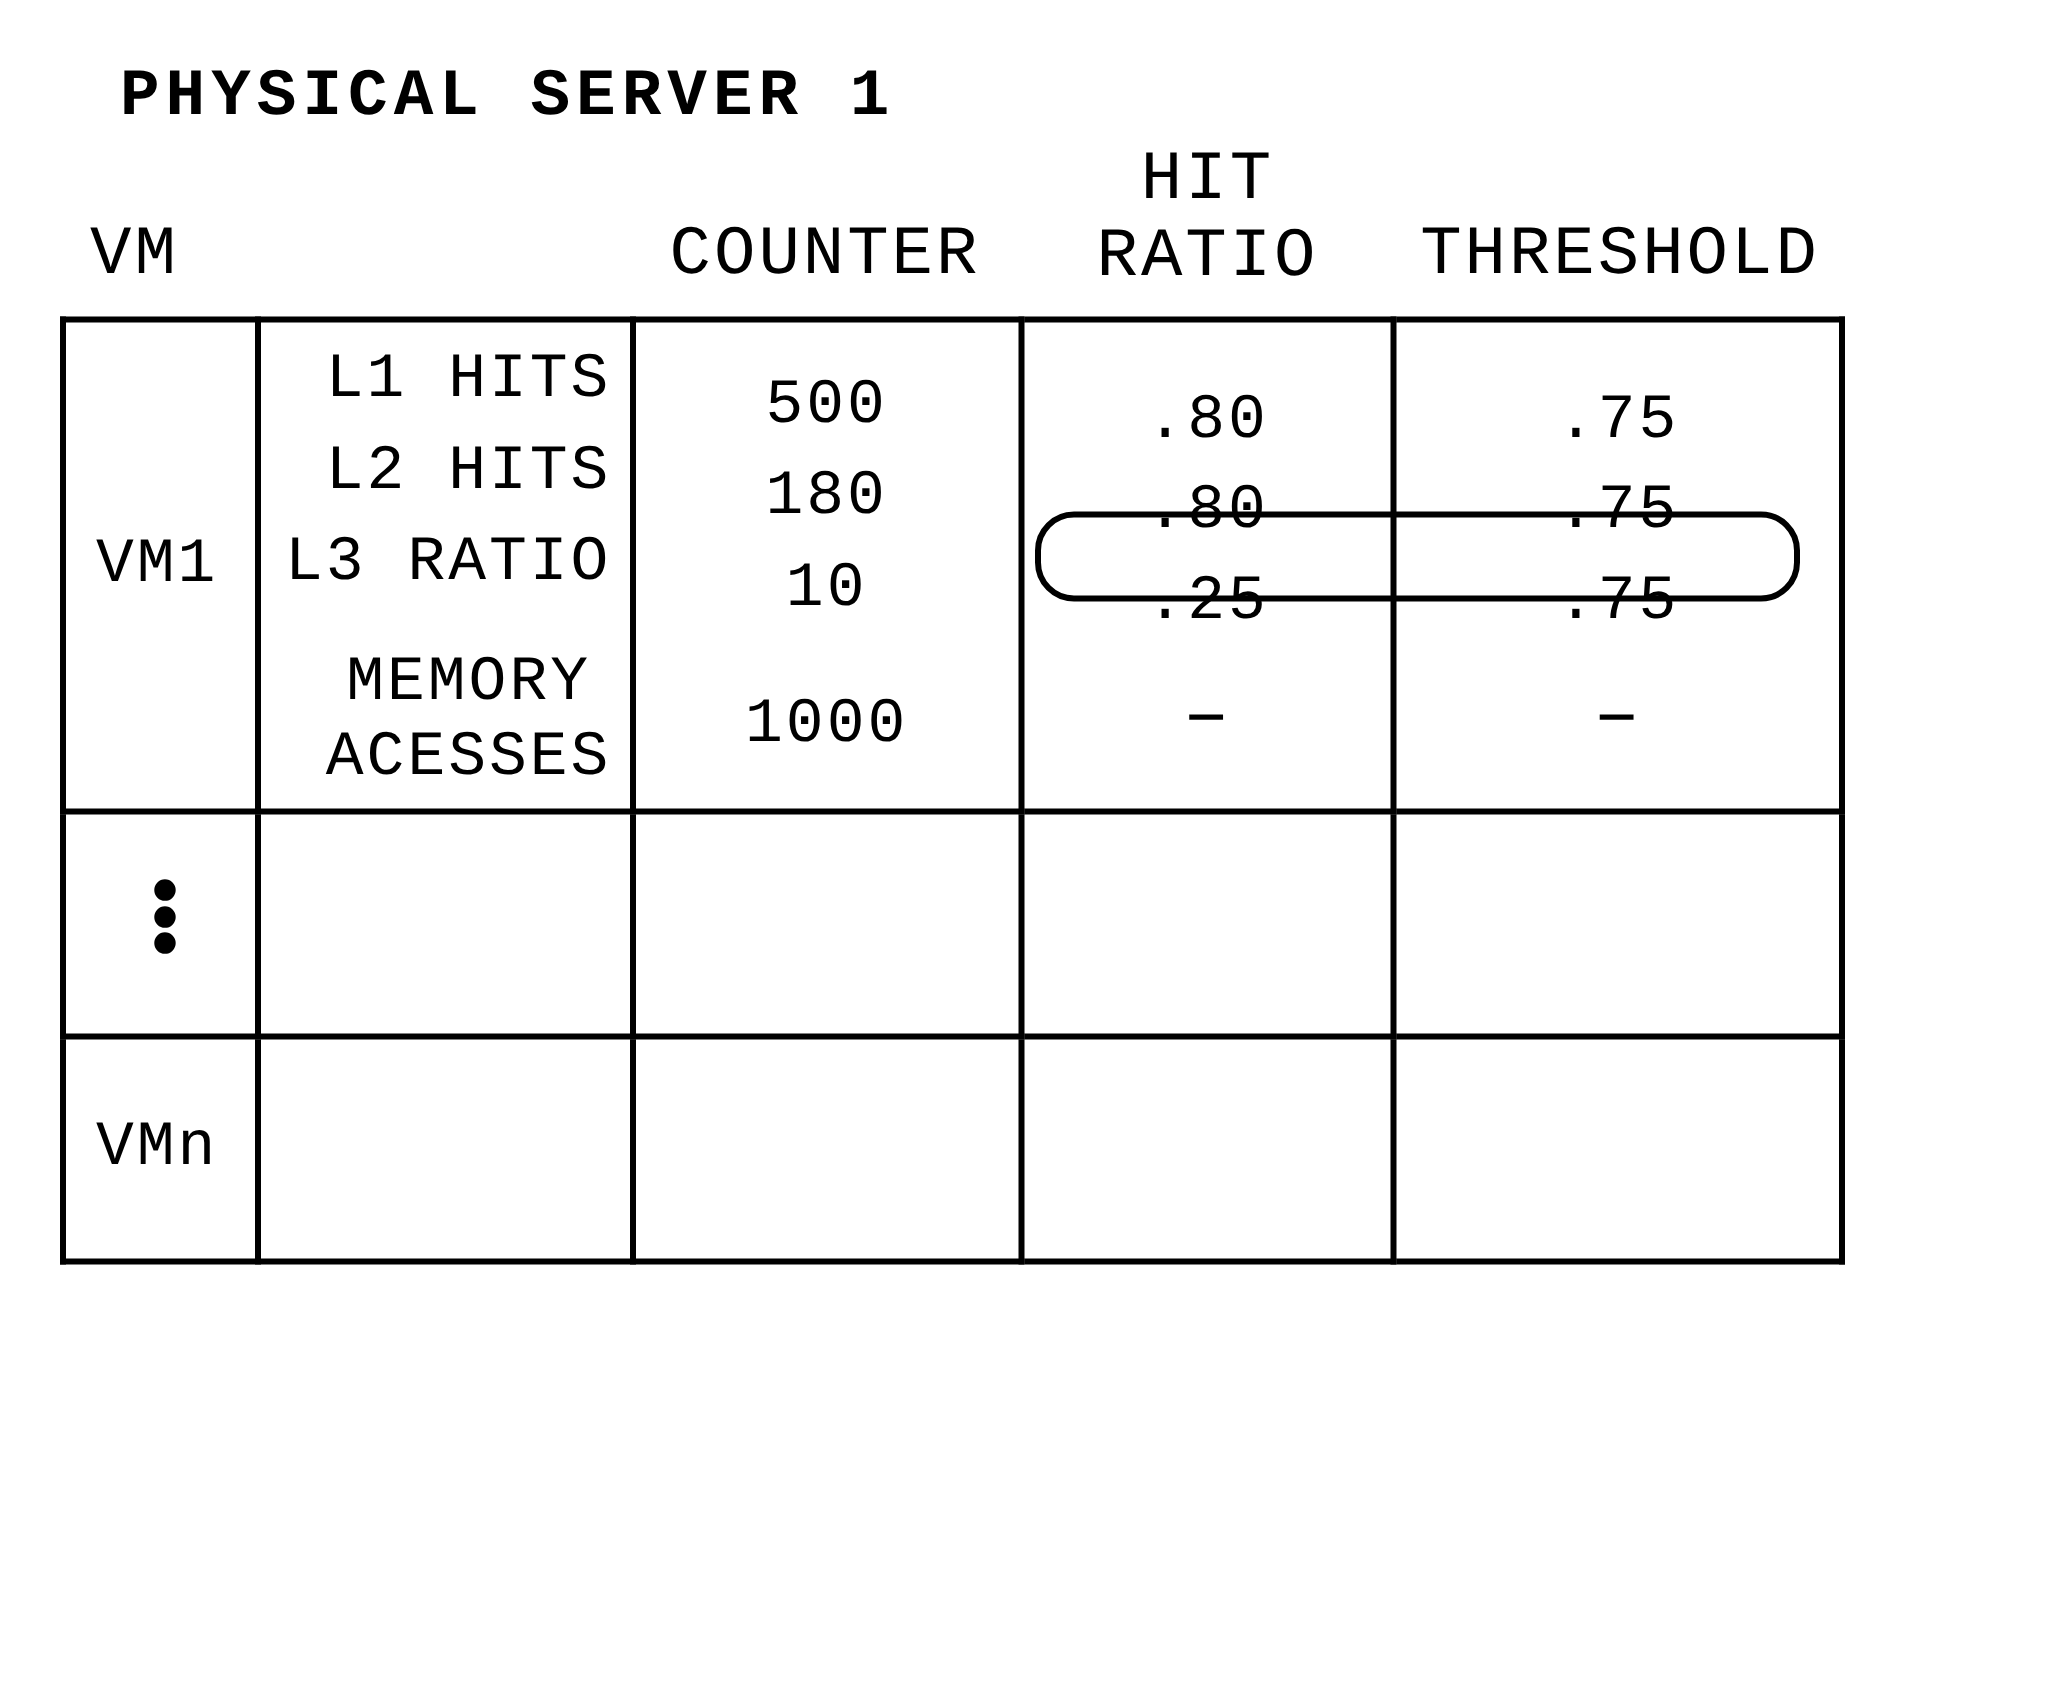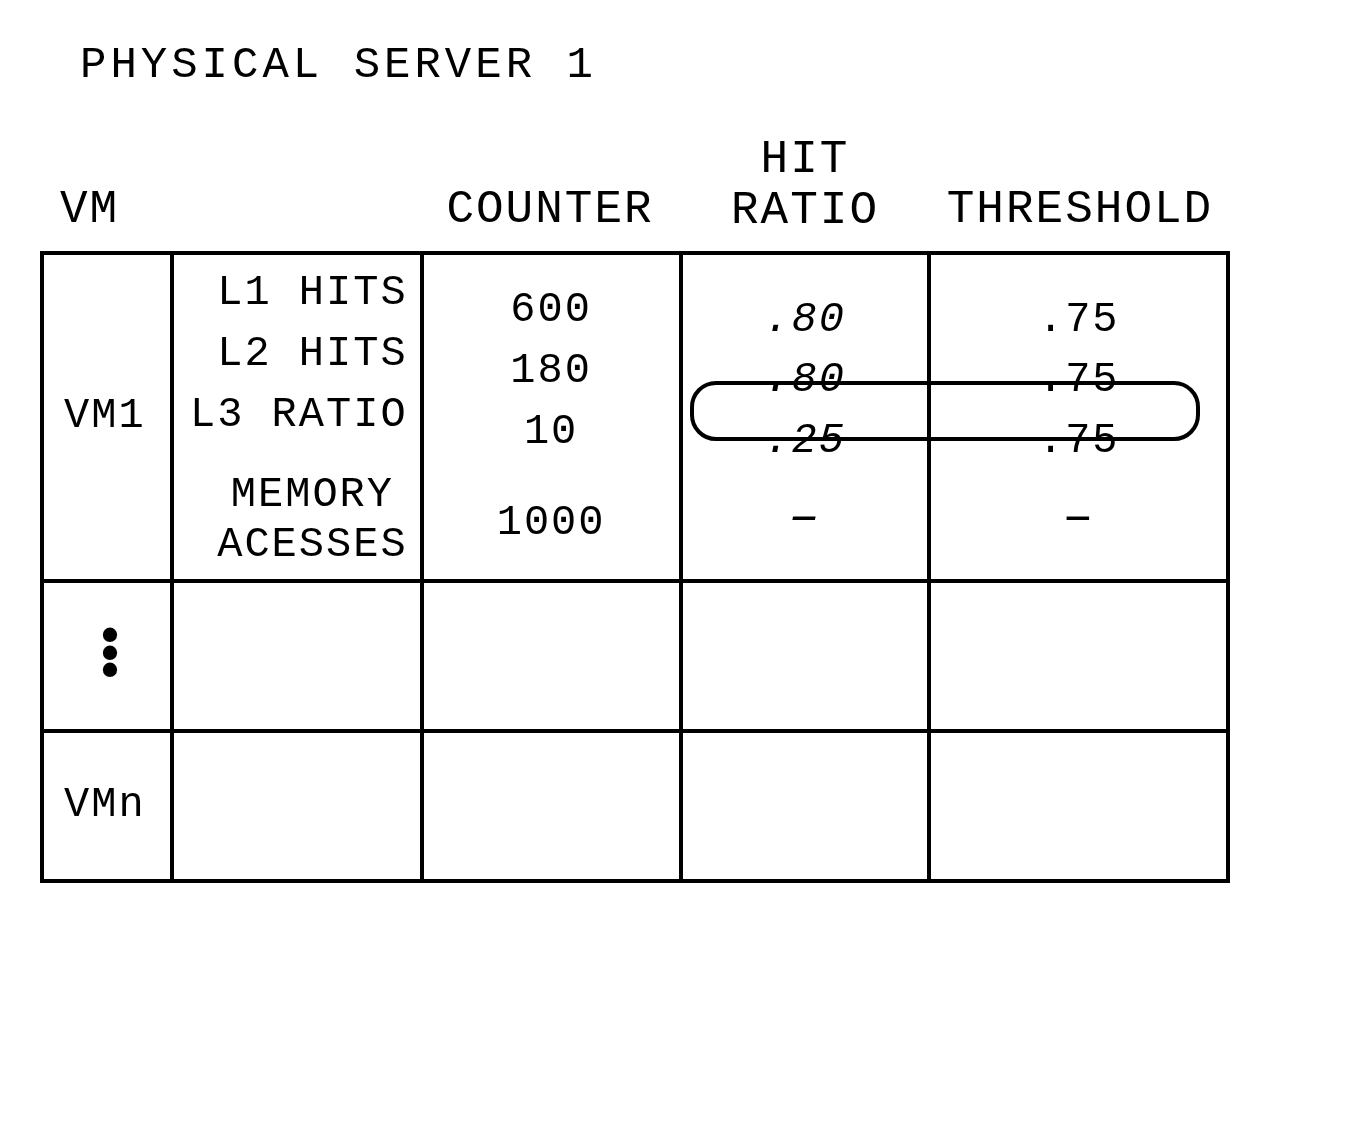--- a/index.html
+++ b/index.html
@@ -5,22 +5,21 @@
     * { box-sizing: border-box; margin: 0; padding: 0; }
     body {
       font-family: 'Courier New', monospace;
       background: white;
       padding: 40px;
       width: 1372px;
     }
     .title {
       font-size: 44px;
       letter-spacing: 4px;
-      font-weight: normal;
-      margin-bottom: 40px;
+      font-weight: bold;
       margin-left: 40px;
     }
     .headers {
       display: grid;
       grid-template-columns: 130px 250px 260px 250px 300px;
       align-items: flex-end;
       margin-bottom: 10px;
       font-size: 46px;
       letter-spacing: 2px;
     }
@@ -41,21 +40,21 @@
       font-size: 42px;
       letter-spacing: 2px;
       vertical-align: middle;
       line-height: 1.45;
       padding: 8px 12px;
       font-family: 'Courier New', monospace;
     }
     .col-vm { width: 130px; text-align: left; padding-left: 20px; }
     .col-metric { width: 250px; text-align: center; }
     .col-counter { width: 260px; text-align: center; }
-    .col-ratio { width: 250px; position: relative; font-style: italic; }
+    .col-ratio { width: 250px; position: relative; }
     .col-threshold { width: 300px; text-align: center; position: relative; }
     .metric-lines {
       display: flex;
       flex-direction: column;
       align-items: flex-end;
     }
     .counter-lines, .ratio-lines, .threshold-lines {
       display: flex;
       flex-direction: column;
       align-items: center;
@@ -110,21 +109,21 @@
       <td class="col-metric">
         <div class="metric-lines">
           <span>L1 HITS</span>
           <span>L2 HITS</span>
           <span>L3 RATIO</span>
           <span class="memory-line">MEMORY<br>ACESSES</span>
         </div>
       </td>
       <td class="col-counter">
         <div class="counter-lines">
-          <span>600</span>
+          <span>500</span>
           <span>180</span>
           <span>10</span>
           <span class="counter-memory">1000</span>
         </div>
       </td>
       <td class="col-ratio">
         <div class="ratio-lines">
           <span>.80</span>
           <span>.80</span>
           <span>.25</span>

